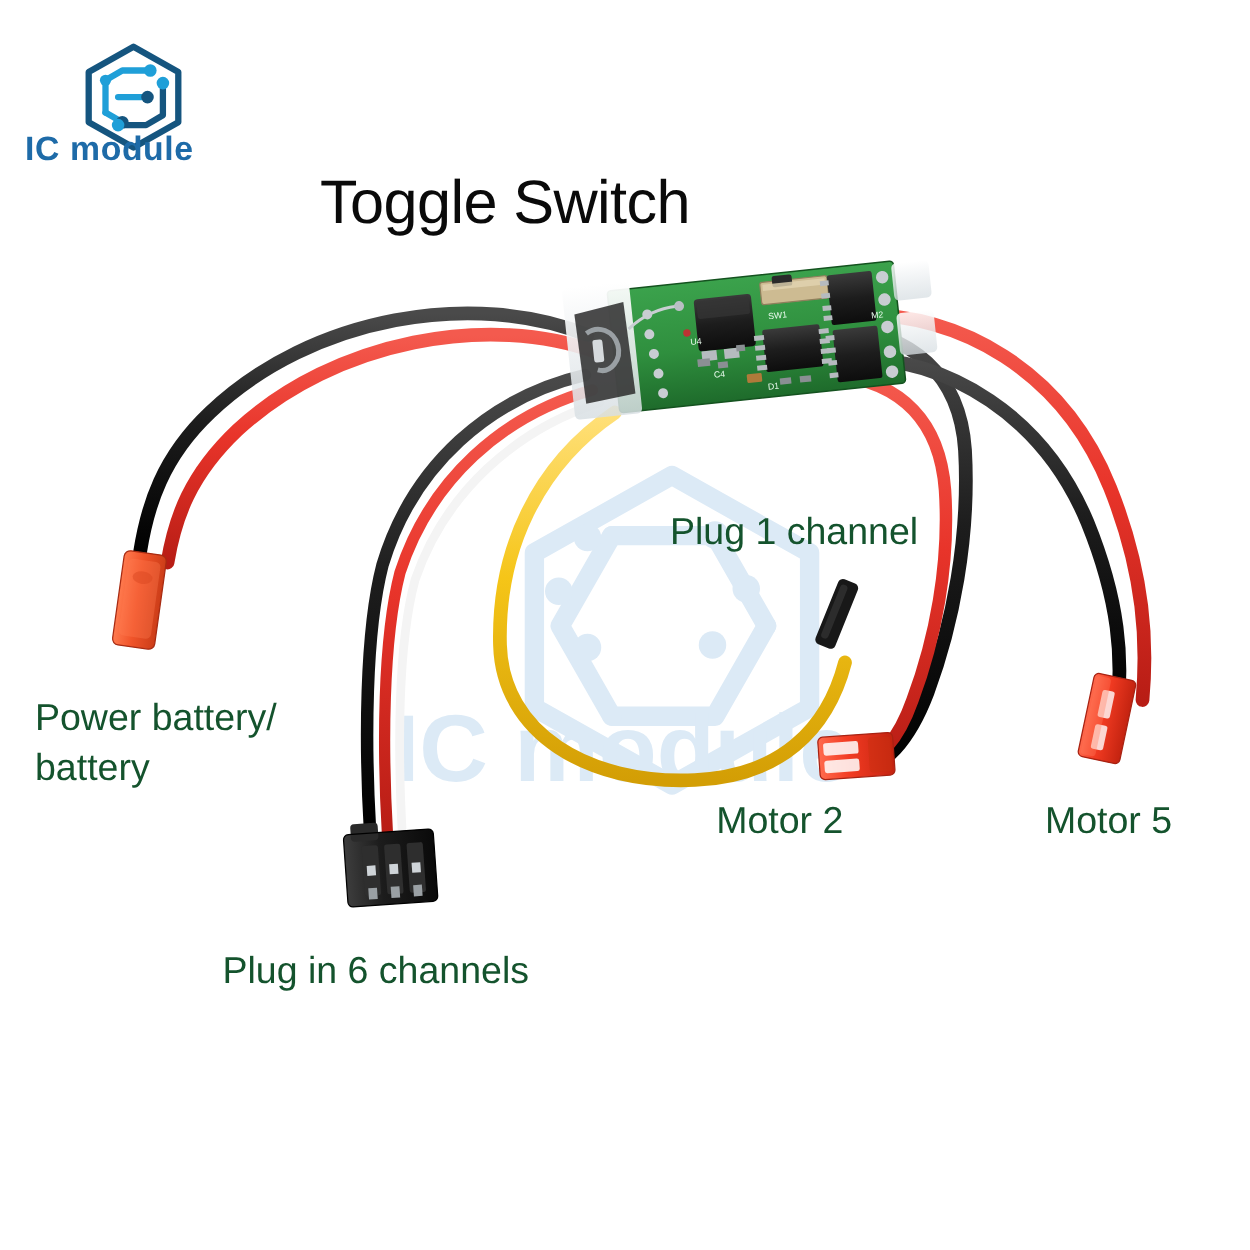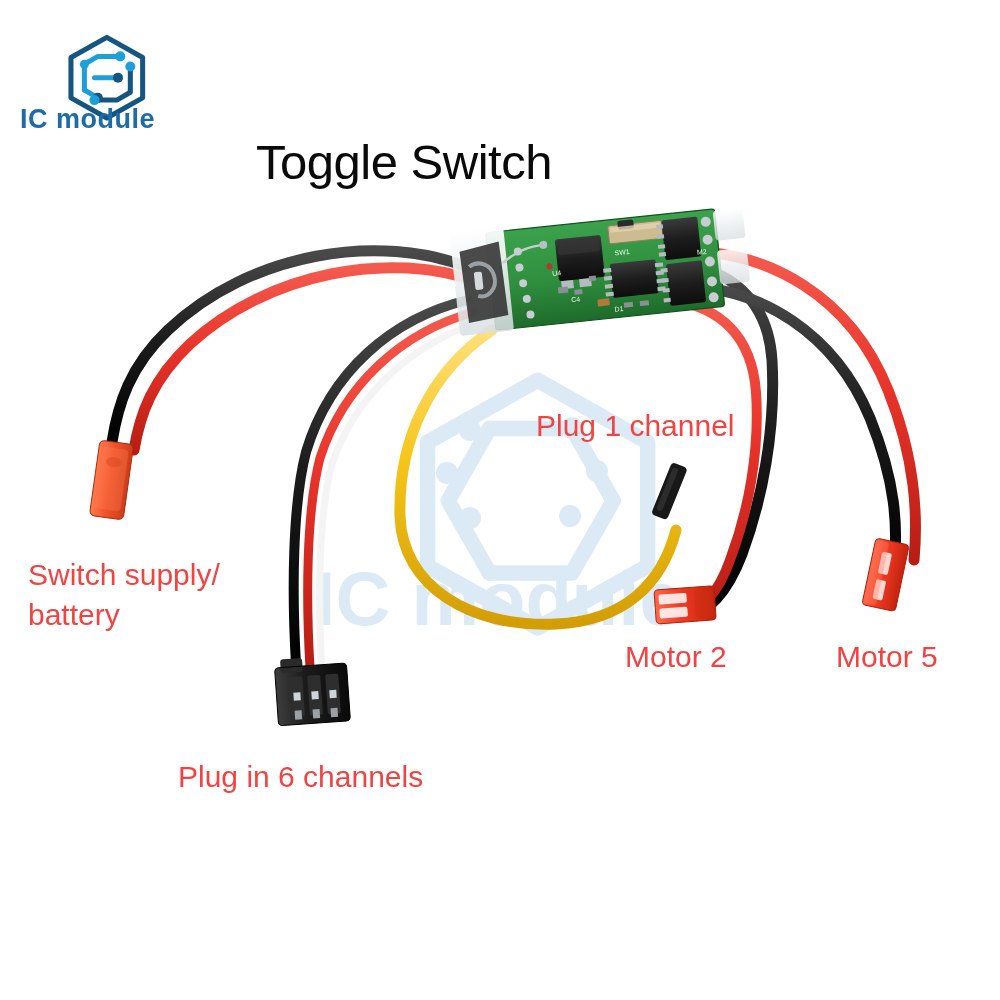--- a/index.html
+++ b/index.html
@@ -40,28 +40,28 @@
     font-size: 49px;
     font-weight: 400;
     color: #0a0a0a;
     letter-spacing: -0.5px;
   }
   .callout {
     position: absolute;
     font-family: "Liberation Sans", sans-serif;
     font-size: 30px;
     font-weight: 400;
-    color: #ef4444;
+    color: #14532d;
     white-space: pre;
     line-height: 1.33;
   }
   .callout-power   { left: 28px;  top: 555px; }
   .callout-plug2   { left: 178px; top: 757px; }
   .callout-plug1   { left: 536px; top: 406px; }
-  .callout-motor2  { left: 625px; top: 637px; }
+  .callout-motor2  { left: 573px; top: 637px; }
   .callout-motor1  { left: 836px; top: 637px; }
 </style>
 </head>
 <body>
 
 <svg id="stage" viewBox="0 0 1000 1000" xmlns="http://www.w3.org/2000/svg">
 
   <defs>
     <linearGradient id="gradRedWire" x1="0" y1="0" x2="0" y2="1">
       <stop offset="0%" stop-color="#f45a4e"></stop>
@@ -295,18 +295,18 @@
     <rect x="9" y="40" width="10" height="20" rx="2" fill="#fff" opacity="0.8"></rect>
     <rect x="2" y="2" width="12" height="64" rx="3" fill="#ff7a5c" opacity="0.35"></rect>
     <rect x="0" y="0" width="34" height="68" rx="4" fill="none" stroke="#a82212" stroke-width="1"></rect>
   </g>
 
 </svg>
 
 <div class="brand-text">IC module</div>
 <div class="page-title">Toggle Switch</div>
 
-<div class="callout callout-power">Switch supply/
+<div class="callout callout-power">Power battery/
 battery</div>
 <div class="callout callout-plug2">Plug in 6 channels</div>
 <div class="callout callout-plug1">Plug 1 channel</div>
 <div class="callout callout-motor2">Motor 2</div>
 <div class="callout callout-motor1">Motor 5</div>
 
 </body></html>

